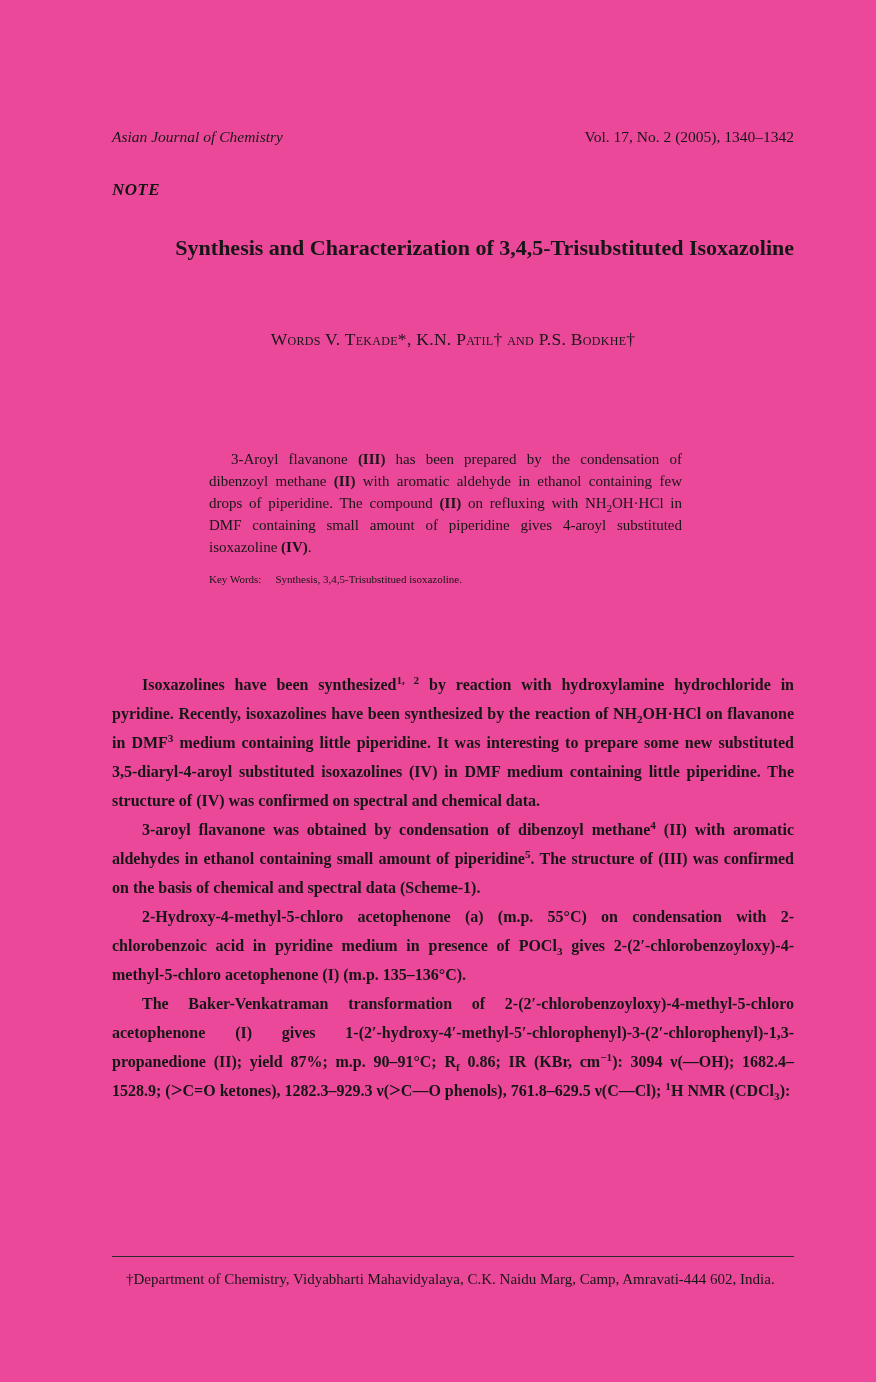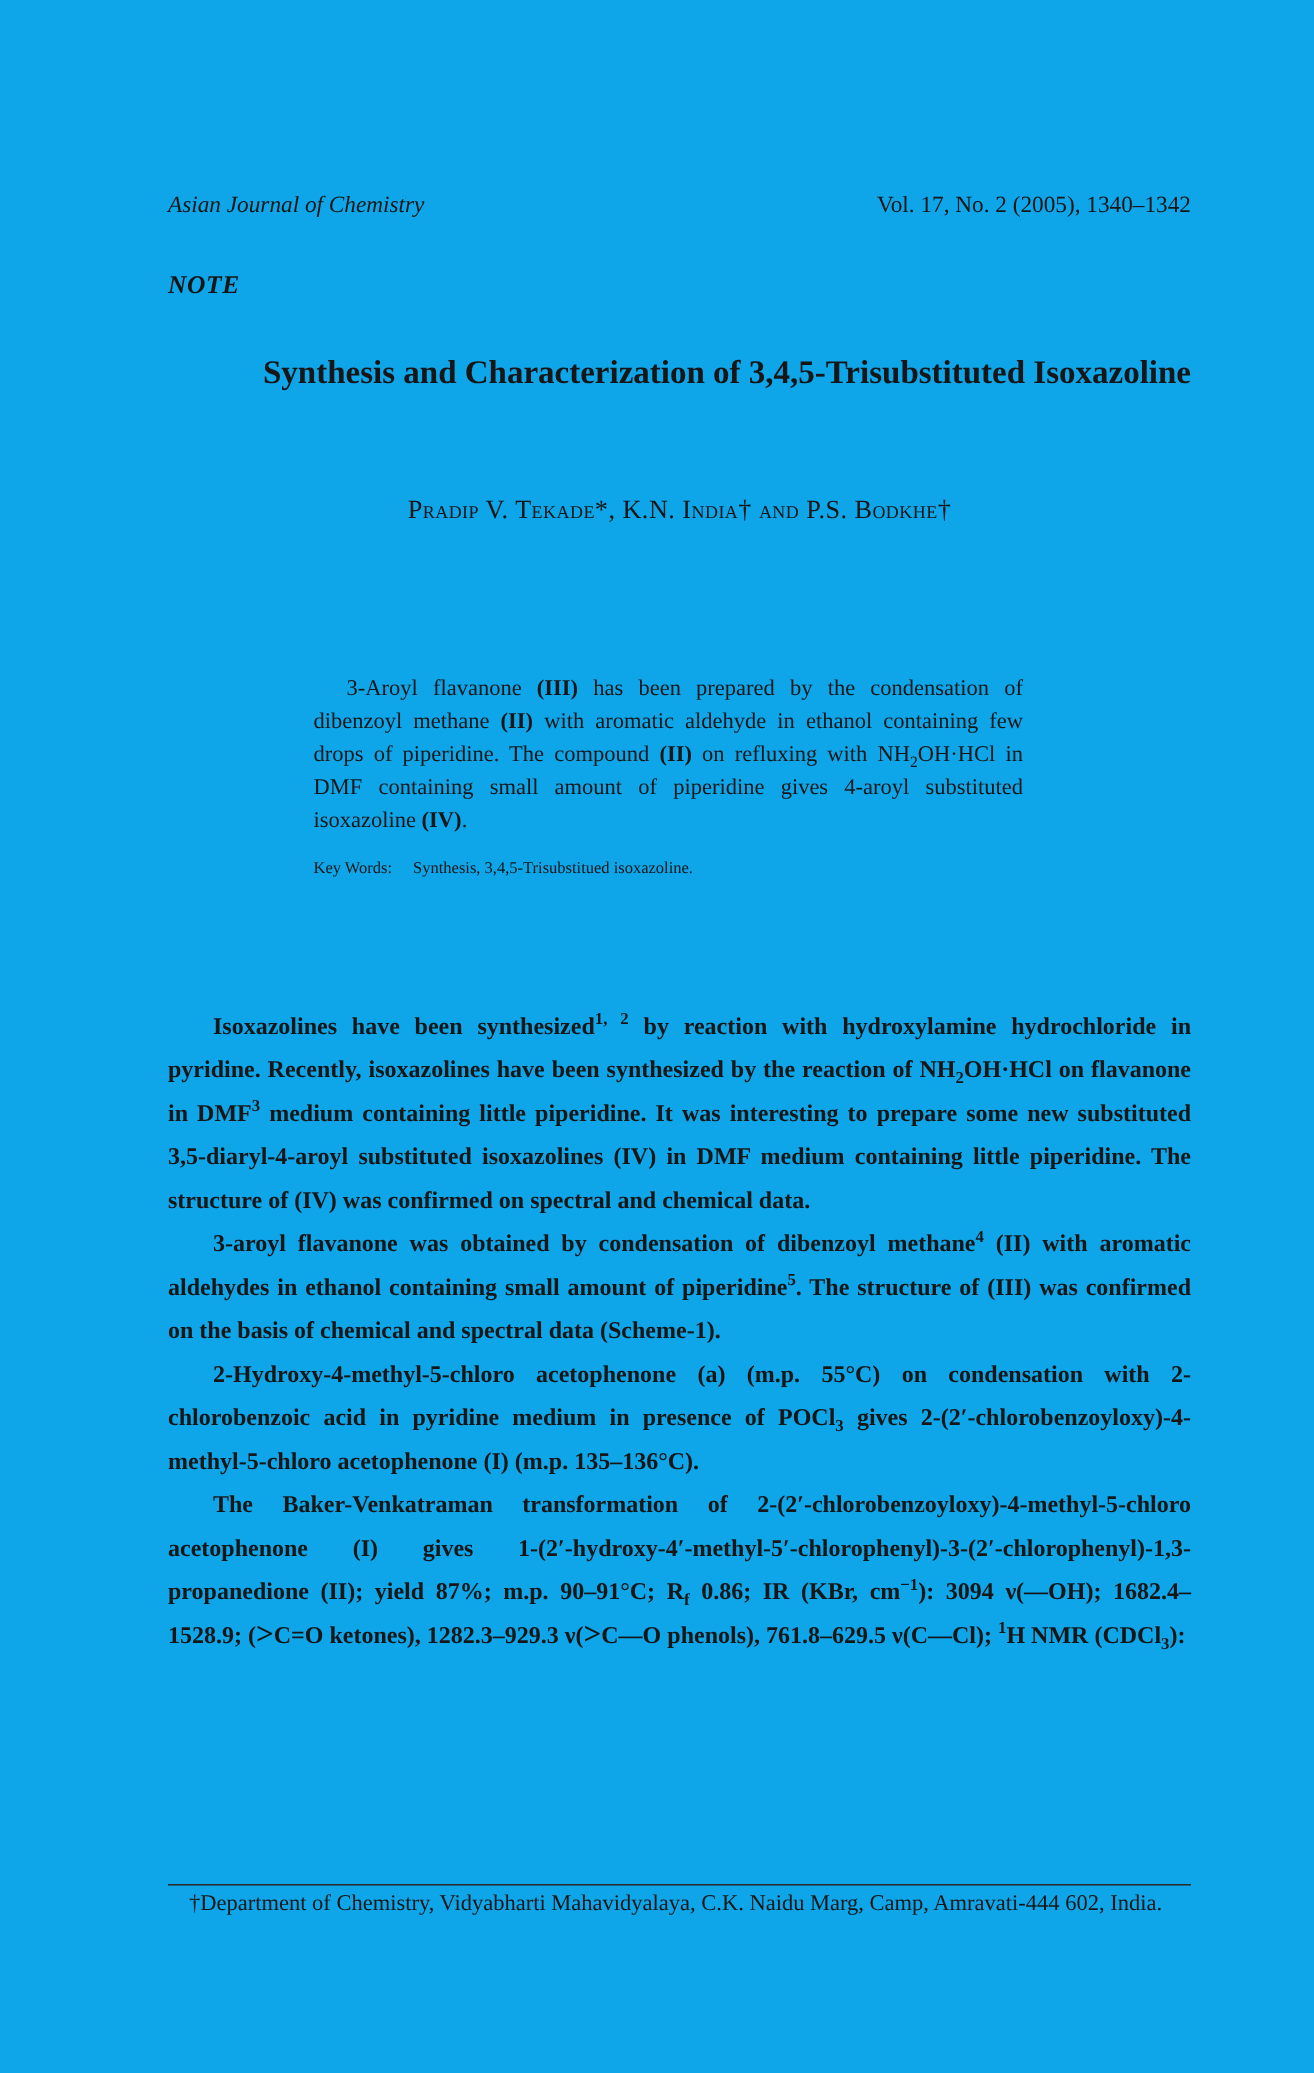--- a/index.html
+++ b/index.html
@@ -4,21 +4,21 @@
 <style>
   * { margin:0; padding:0; box-sizing:border-box; }
   html { background:#e9e9e9; }
   body {
     width:876px; height:1382px;
     font-family:"Liberation Serif","DejaVu Serif",serif;
     color:#161616;
   }
   .sheet {
     position:relative; width:876px; height:1382px;
-    background:#0ea5e9; overflow:hidden;padding-left:48px;
+    background:#ec4899; overflow:hidden;padding-left:48px;
   }
   .column { position:absolute; left:112px; top:0; width:682px; height:100%; }
 
   .journal-header {
     position:absolute; top:128px; left:0; right:0;
     display:flex; justify-content:space-between; align-items:baseline;
     font-size:15.5px;
   }
   .journal-name { font-style:italic; }
 
@@ -59,39 +59,39 @@
   }
   .section-heading {
     font-size:18px; line-height:28px; font-weight:700; margin:8px 0 6px 0;
   }
   sup, sub { line-height:0; font-size:0.7em; }
   .bond { font-size:1.3em; line-height:0; vertical-align:-1px; }
 
   .footnote-block { position:absolute; top:1256px; left:0; width:682px; }
   .footnote-rule { border-top:1.5px solid #2b2b2b; width:100%; height:0; }
   .footnote {
-    margin-top:2px; font-size:15px; line-height:20.5px; text-indent:14px;
+    margin-top:12px; font-size:15px; line-height:20.5px; text-indent:14px;
   }
 </style>
 </head>
 <body>
 
 <div class="sheet">
   <div class="column">
 
     <div class="journal-header">
       <span class="journal-name">Asian Journal of Chemistry</span>
       <span class="issue-info">Vol. 17, No. 2 (2005), 1340–1342</span>
     </div>
 
     <div class="note">NOTE</div>
 
     <h1 class="title">Synthesis and Characterization of 3,4,5-Trisubstituted Isoxazoline</h1>
 
-    <div class="authors">Pradip V. Tekade*, K.N. India† and P.S. Bodkhe†</div>
+    <div class="authors">Words V. Tekade*, K.N. Patil† and P.S. Bodkhe†</div>
 
 
     <p class="abstract">3-Aroyl flavanone <b>(III)</b> has been prepared by the condensation of dibenzoyl methane <b>(II)</b> with aromatic aldehyde in ethanol containing few drops of piperidine. The compound <b>(II)</b> on refluxing with NH<sub>2</sub>OH·HCl in DMF containing small amount of piperidine gives 4-aroyl substituted isoxazoline <b>(IV)</b>.</p>
 
     <div class="keywords">
       <span class="kw-label">Key Words:</span><span class="kw-text">Synthesis, 3,4,5-Trisubstitued isoxazoline.</span>
     </div>
 
     <div class="body-text">
       <p class="para">Isoxazolines have been synthesized<sup>1, 2</sup> by reaction with hydroxylamine hydrochloride in pyridine. Recently, isoxazolines have been synthesized by the reaction of NH<sub>2</sub>OH·HCl on flavanone in DMF<sup>3</sup> medium containing little piperidine. It was interesting to prepare some new substituted 3,5-diaryl-4-aroyl substituted isoxazolines <b>(IV)</b> in DMF medium containing little piperidine. The structure of <b>(IV)</b> was confirmed on spectral and chemical data.</p>

